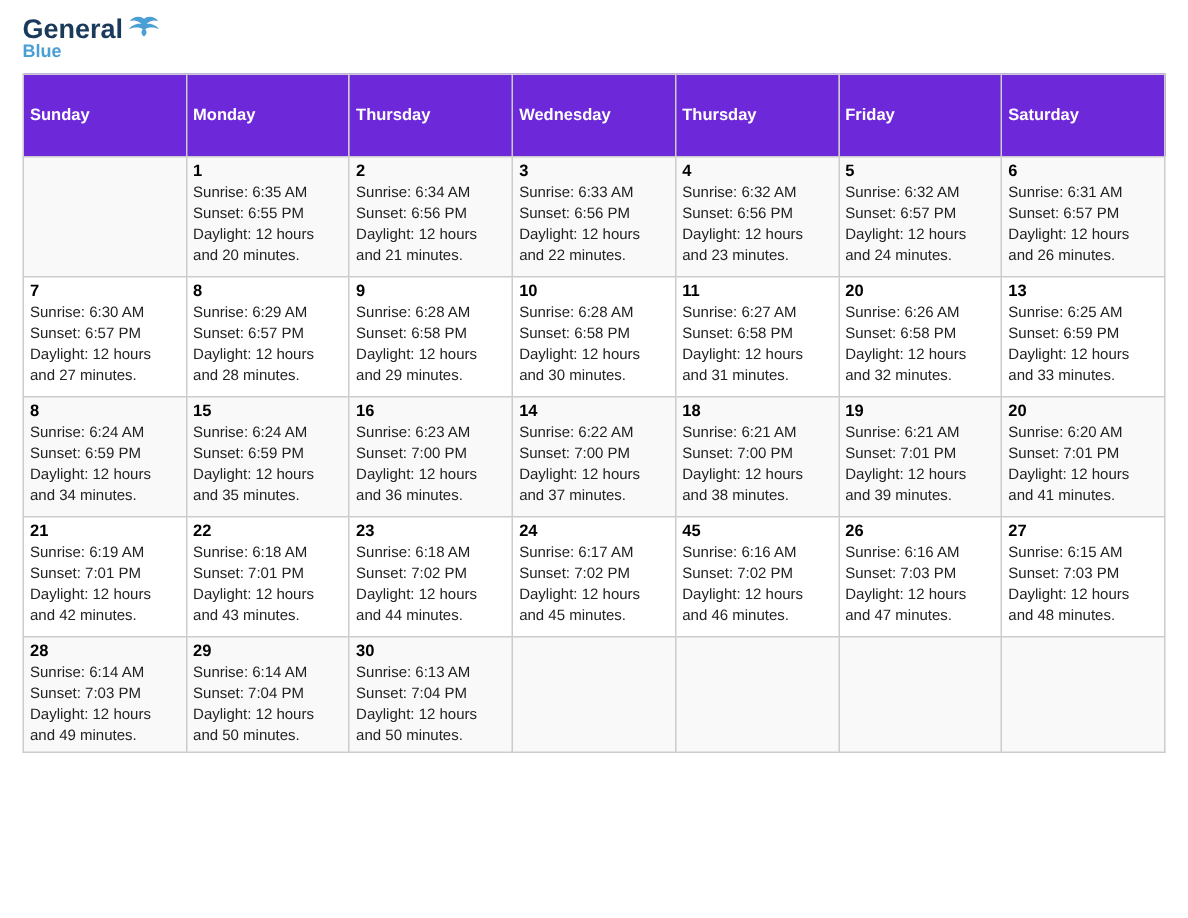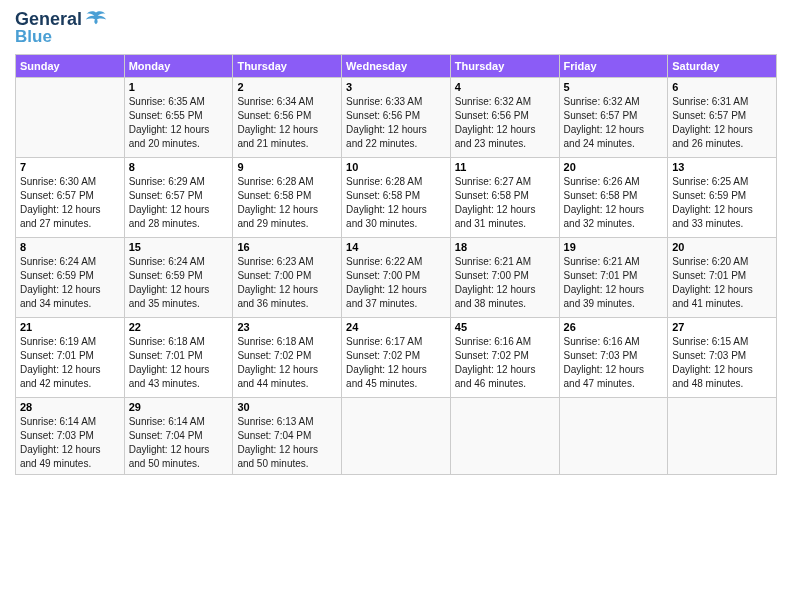--- a/index.html
+++ b/index.html
@@ -35,23 +35,23 @@
     .location {
       font-size: 14px;
       color: #444;
     }
     table {
       width: 100%;
       border-collapse: collapse;
       font-size: 9.5px;
     }
     thead tr th {
-      background-color: #8b5cf6;
+      background-color: #6d28d9;
       color: white;
-      padding: 5px 4px;
+      padding: 21px 4px;
       text-align: left;
       font-size: 11px;
       font-weight: bold;
       border: 1px solid #ccc;
     }
     tbody tr td {
       border: 1px solid #ccc;
       vertical-align: top;
       padding: 3px 4px;
       width: 14.28%;
@@ -84,21 +84,21 @@
 <div class="container">
   <div class="header">
     <div class="logo">
   <div style="display:flex;flex-direction:column;line-height:1.1;">
     <div style="display:flex;align-items:center;">
       <span style="font-size:18px;font-weight:bold;color:#1a3a5c;">General</span>
       <svg width="22" height="18" viewBox="0 0 28 20" style="margin-left:3px;margin-top:-4px;">
         <path d="M14 3 C17 0, 24 1, 26 5 C23 3.5, 18 5, 16 7.5 C20 6.5, 25 9, 27 12 C23 10, 17 10, 15 12 C17 14, 16 17, 14 18 C12 17, 11 14, 13 12 C11 10, 5 10, 1 12 C3 9, 8 6.5, 12 7.5 C10 5, 5 3.5, 2 5 C4 1, 11 0, 14 3Z" fill="#4a9fd4"></path>
       </svg>
     </div>
-    <span style="font-size:17px;font-weight:bold;color:#4a9fd4;margin-top:-2px;">Blue</span>
+    <span style="font-size:12px;font-weight:bold;color:#4a9fd4;margin-top:-2px;">Blue</span>
   </div>
 </div>
     <div class="title-block">
       <div class="month-title"></div>
       <div class="location"></div>
     </div>
   </div>
 
   <table>
     <thead>

